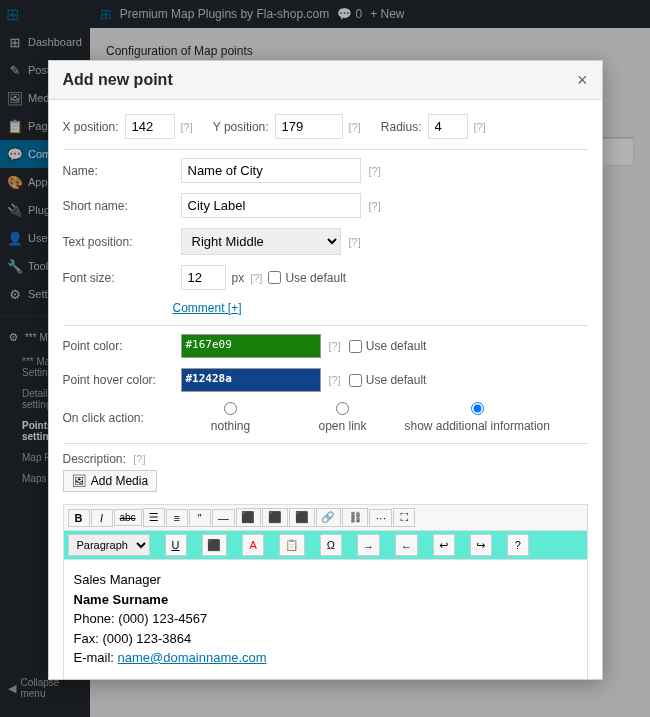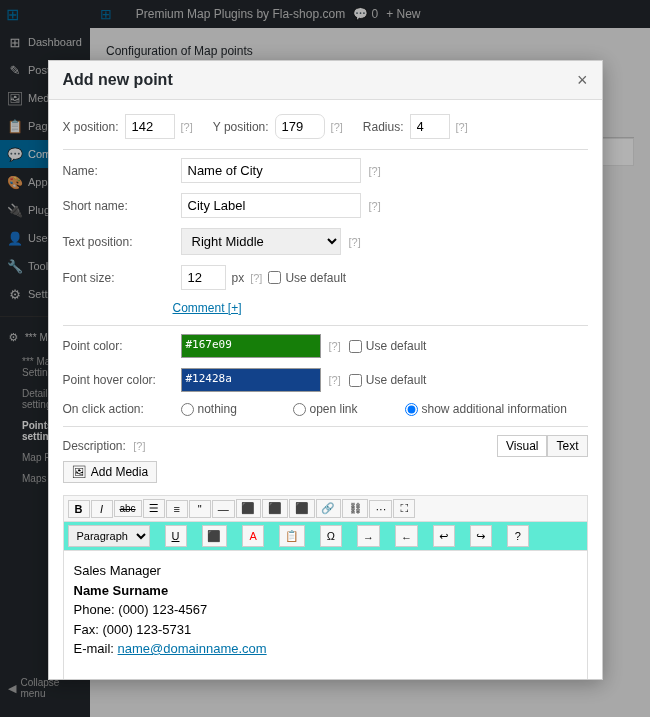--- a/index.html
+++ b/index.html
@@ -47,21 +47,21 @@
     .position-group label { color: #555; font-size: 12px; }
     .position-group input { width: 55px; border: 1px solid #ddd; padding: 4px 6px; font-size: 13px; }
 
     
     .color-swatch { display: inline-block; width: 140px; height: 24px; border: 1px solid #999; vertical-align: middle; }
     .color-swatch.green { background: #167e09; }
     .color-swatch.blue { background: #12428a; }
 
     
     .radio-group { display: flex; align-items: center; gap: 12px; }
-    .radio-group label { display: flex; align-items: center; gap: 4px; color: #555; font-size: 12px; }
+    .radio-group label { display: flex; align-items: center; gap: 4px; color: #555; font-size: 12px; flex-direction: column; }
 
     
     .editor-container { border: 1px solid #ddd; margin-top: 6px; }
     .toolbar-btn { background: #f7f7f7; border: 1px solid #ccc; padding: 2px 5px; font-size: 11px; cursor: pointer; min-width: 22px; text-align: center; }
     .editor-content { padding: 10px; min-height: 120px; font-size: 13px; line-height: 1.5; background: #fff; }
     .editor-link { color: #0073aa; text-decoration: underline; }
     .visual-text-tabs { display: flex; gap: 0; }
     .vt-tab { padding: 3px 8px; border: 1px solid #ccc; font-size: 12px; cursor: pointer; background: #f7f7f7; }
     .vt-tab.active { background: #fff; }
     .add-media-btn { background: #f7f7f7; border: 1px solid #ccc; padding: 3px 8px; font-size: 12px; cursor: pointer; display: inline-flex; align-items: center; gap: 4px; margin-bottom: 6px; }
@@ -133,21 +133,21 @@
     <div class="collapse-btn" style="margin-top:auto; position:absolute; bottom:10px;">
       <span>◀</span>
       <span style="font-size:10px;">Collapse menu</span>
     </div>
   </div>
 
   <div style="position:absolute; top:0; left:90px; right:0; width:560px; height:717px; background:#f1f1f1;">
 
     <div style="background:#23282d; height:28px; display:flex; align-items:center; padding:0 10px; gap:8px;">
       <span style="color:#0073aa; font-size:14px;">⊞</span>
-      <span style="color:#ccc; font-size:12px;margin-left:16px;">Premium Map Plugins by Fla-shop.com</span>
+      <span style="color:#ccc; font-size:12px;">Premium Map Plugins by Fla-shop.com</span>
       <span style="color:#ccc; font-size:12px;">💬 <span>0</span></span>
       <span style="color:#ccc; font-size:12px;">+ New</span>
     </div>
 
     <div class="content-area">
       <h1 class="page-title">Configuration of Map points</h1>
 
       <div class="select-map-row">
         <label>Select a map:</label>
         <select style="min-width:120px;">
@@ -190,21 +190,21 @@
       <div class="modal-body">
 
         <div class="position-row">
           <div class="position-group">
             <label>X position:</label>
             <input type="number" value="142" style="width: 50px;">
             <span class="help-icon">[?]</span>
           </div>
           <div class="position-group">
             <label>Y position:</label>
-            <input type="number" value="179" style="width: 50px; border-radius: 7px;">
+            <input type="number" value="179" style="width: 68px;">
             <span class="help-icon">[?]</span>
           </div>
           <div class="position-group">
             <label>Radius:</label>
             <input type="number" value="4" style="width: 40px;">
             <span class="help-icon">[?]</span>
           </div>
         </div>
 
         <hr style="border:none; border-top:1px solid #ddd; margin:8px 0;">
@@ -266,21 +266,21 @@
               <input type="checkbox" style="">
               <span>Use default</span>
             </label>
           </div>
         </div>
 
         <div class="form-row">
           <label style="min-width:110px;">Point hover color:</label>
           <div style="display:flex; align-items:center; gap:8px;">
             <span class="color-swatch blue" style="position:relative;">
-              <span style="position:absolute; left:4px; top:3px; color:#fff; font-size:11px; font-family:monospace;">#12428a</span>
+              <span style="position:absolute; left:4px; top:3px; color:#fff; font-size:11px; font-family:monospace;font-weight:bold;">#12428a</span>
             </span>
             <span class="help-icon">[?]</span>
             <label class="checkbox-label">
               <input type="checkbox" style="">
               <span>Use default</span>
             </label>
           </div>
         </div>
 
         <div class="form-row">
@@ -302,24 +302,20 @@
         </div>
 
         <hr style="border:none; border-top:1px solid #ddd; margin:8px 0;">
 
         <div>
           <div style="display:flex; justify-content:space-between; align-items:center; margin-bottom:4px;">
             <span style="color:#555; font-size:12px;">
               <span>Description:</span>
               <span class="help-icon" style="margin-left:4px;">[?]</span>
             </span>
-            <div class="visual-text-tabs">
-              <button class="vt-tab active">Visual</button>
-              <button class="vt-tab">Text</button>
-            </div>
           </div>
           <button class="add-media-btn">
             <span>🖼</span>
             <span>Add Media</span>
           </button>
 
           
           <div class="editor-container">
 
             <div style="background:#f7f7f7; border-bottom:1px solid #ddd; padding:3px 4px; display:flex; flex-wrap:wrap; gap:1px; align-items:center;">
@@ -352,21 +348,21 @@
               <button class="toolbar-btn">←</button>
               <button class="toolbar-btn">↩</button>
               <button class="toolbar-btn">↪</button>
               <button class="toolbar-btn">?</button>
             </div>
 
             <div class="editor-content" contenteditable="true" style="">
               <div>Sales Manager</div>
               <div><strong>Name Surname</strong></div>
               <div>Phone: (000) 123-4567</div>
-              <div>Fax: (000) 123-5731</div>
+              <div>Fax: (000) 123-3864</div>
               <div>
                 <span>E-mail:</span>
                 <a class="editor-link" href="#">name@domainname.com</a>
               </div>
               <br>
               <div style="font-style:italic; color:#555;"></div>
               
             </div>
 
           </div>

